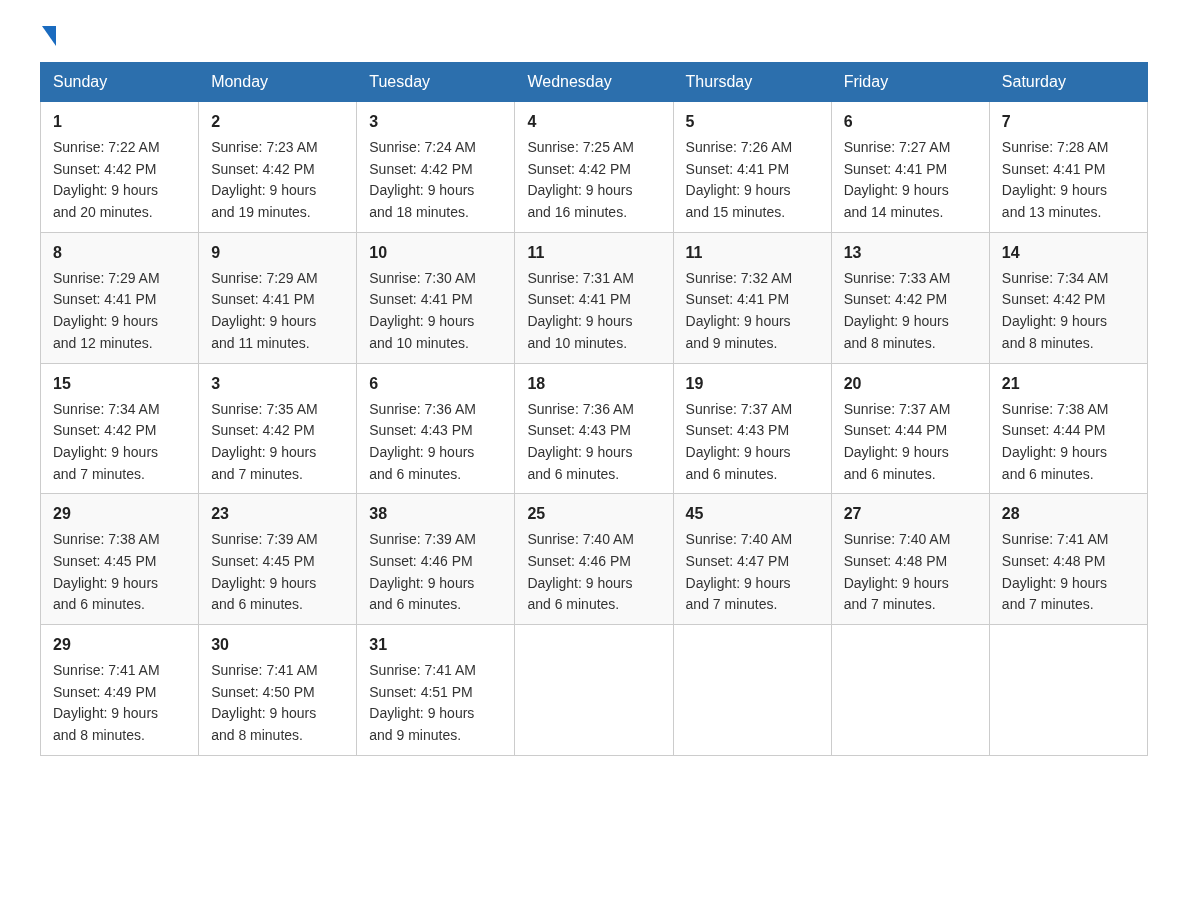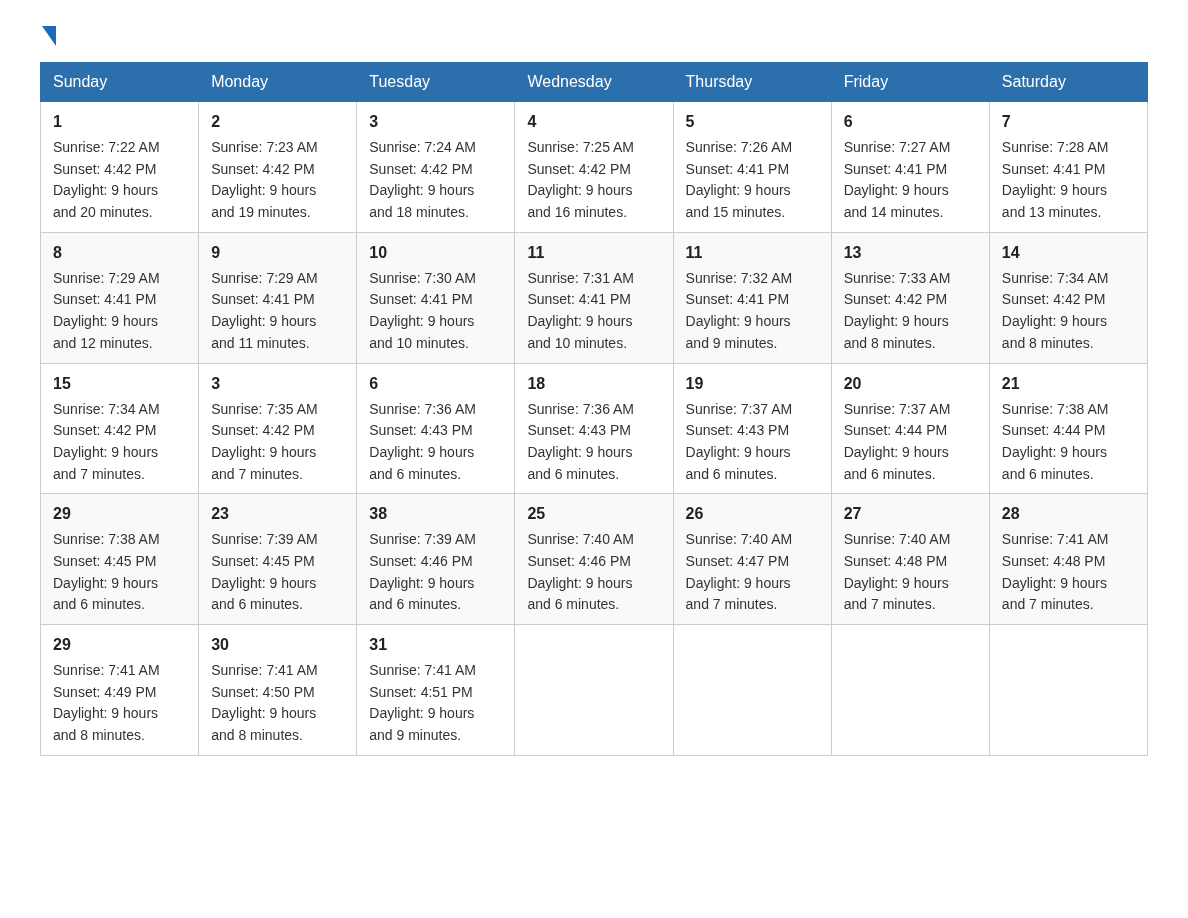--- a/index.html
+++ b/index.html
@@ -144,21 +144,21 @@
         <td><span class="day-num">18</span><span class="day-info">Sunrise: 7:36 AM<br>Sunset: 4:43 PM<br>Daylight: 9 hours<br>and 6 minutes.</span></td>
         <td><span class="day-num">19</span><span class="day-info">Sunrise: 7:37 AM<br>Sunset: 4:43 PM<br>Daylight: 9 hours<br>and 6 minutes.</span></td>
         <td><span class="day-num">20</span><span class="day-info">Sunrise: 7:37 AM<br>Sunset: 4:44 PM<br>Daylight: 9 hours<br>and 6 minutes.</span></td>
         <td><span class="day-num">21</span><span class="day-info">Sunrise: 7:38 AM<br>Sunset: 4:44 PM<br>Daylight: 9 hours<br>and 6 minutes.</span></td>
       </tr>
       <tr>
         <td><span class="day-num">29</span><span class="day-info">Sunrise: 7:38 AM<br>Sunset: 4:45 PM<br>Daylight: 9 hours<br>and 6 minutes.</span></td>
         <td><span class="day-num">23</span><span class="day-info">Sunrise: 7:39 AM<br>Sunset: 4:45 PM<br>Daylight: 9 hours<br>and 6 minutes.</span></td>
         <td><span class="day-num">38</span><span class="day-info">Sunrise: 7:39 AM<br>Sunset: 4:46 PM<br>Daylight: 9 hours<br>and 6 minutes.</span></td>
         <td><span class="day-num">25</span><span class="day-info">Sunrise: 7:40 AM<br>Sunset: 4:46 PM<br>Daylight: 9 hours<br>and 6 minutes.</span></td>
-        <td><span class="day-num">26</span><span class="day-info">Sunrise: 7:40 AM<br>Sunset: 4:47 PM<br>Daylight: 9 hours<br>and 7 minutes.</span></td>
+        <td><span class="day-num">45</span><span class="day-info">Sunrise: 7:40 AM<br>Sunset: 4:47 PM<br>Daylight: 9 hours<br>and 7 minutes.</span></td>
         <td><span class="day-num">27</span><span class="day-info">Sunrise: 7:40 AM<br>Sunset: 4:48 PM<br>Daylight: 9 hours<br>and 7 minutes.</span></td>
         <td><span class="day-num">28</span><span class="day-info">Sunrise: 7:41 AM<br>Sunset: 4:48 PM<br>Daylight: 9 hours<br>and 7 minutes.</span></td>
       </tr>
       <tr>
         <td><span class="day-num">29</span><span class="day-info">Sunrise: 7:41 AM<br>Sunset: 4:49 PM<br>Daylight: 9 hours<br>and 8 minutes.</span></td>
         <td><span class="day-num">30</span><span class="day-info">Sunrise: 7:41 AM<br>Sunset: 4:50 PM<br>Daylight: 9 hours<br>and 8 minutes.</span></td>
         <td><span class="day-num">31</span><span class="day-info">Sunrise: 7:41 AM<br>Sunset: 4:51 PM<br>Daylight: 9 hours<br>and 9 minutes.</span></td>
         <td class="empty-cell"></td>
         <td class="empty-cell"></td>
         <td class="empty-cell"></td>

